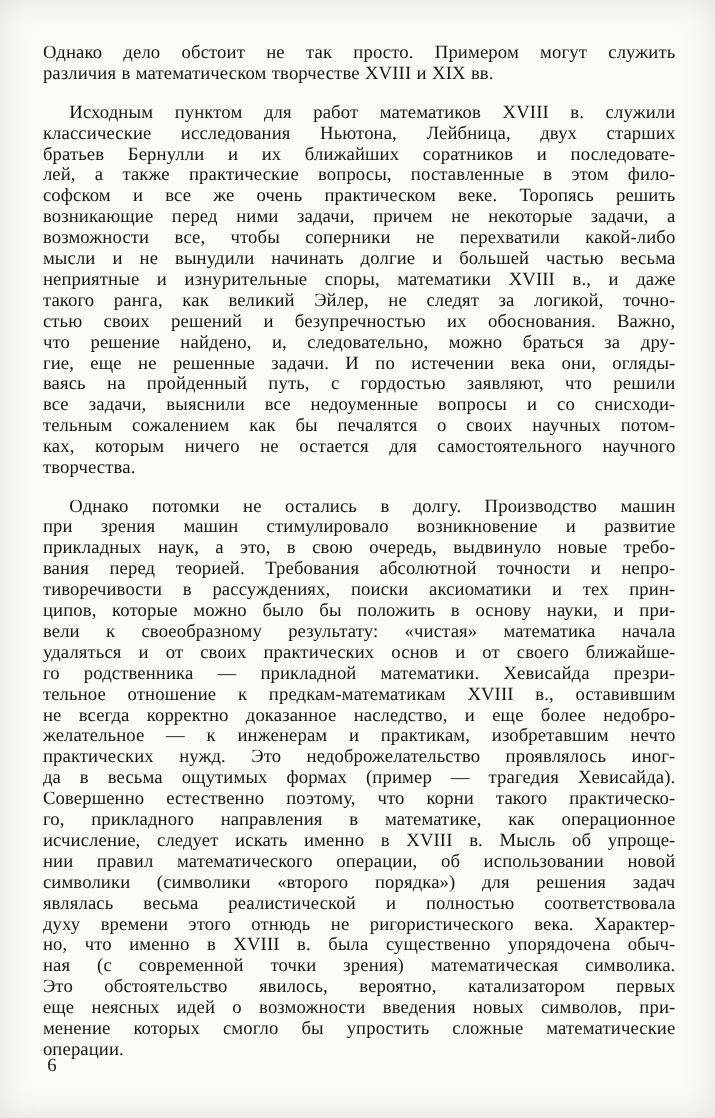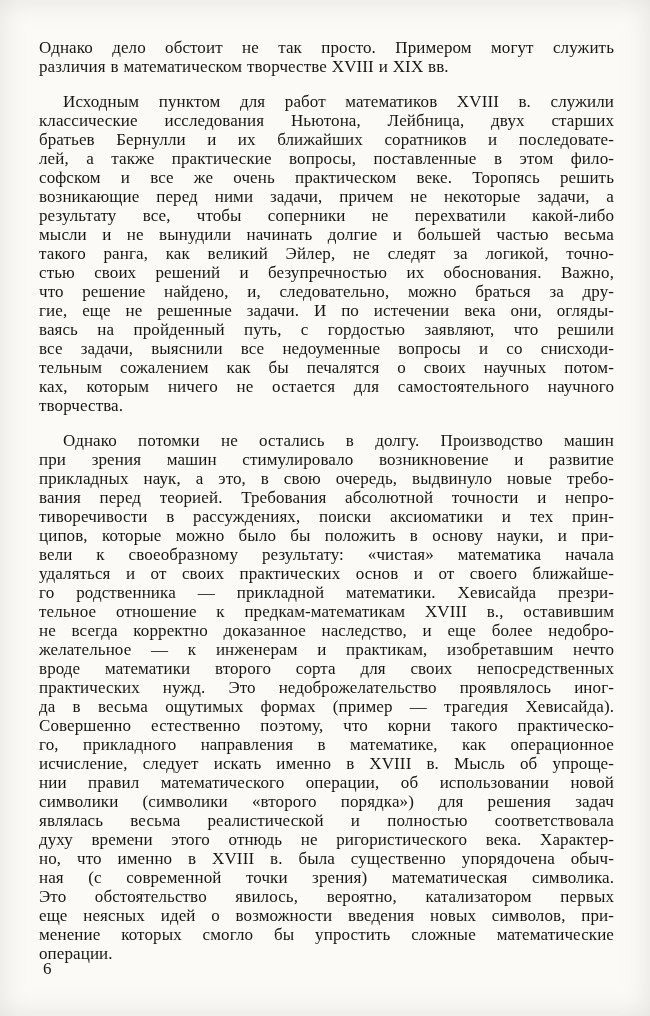--- a/index.html
+++ b/index.html
@@ -67,22 +67,23 @@
         <div class="line">Однако дело обстоит не так просто. Примером могут служить</div>
         <div class="line last">различия в математическом творчестве XVIII и XIX вв.</div>
       </div>
       <div class="paragraph">
         <div class="line indent">Исходным пунктом для работ математиков XVIII в. служили</div>
         <div class="line">классические исследования Ньютона, Лейбница, двух старших</div>
         <div class="line">братьев Бернулли и их ближайших соратников и последовате-</div>
         <div class="line">лей, а также практические вопросы, поставленные в этом фило-</div>
         <div class="line">софском и все же очень практическом веке. Торопясь решить</div>
         <div class="line">возникающие перед ними задачи, причем не некоторые задачи, а</div>
-        <div class="line">результату все, чтобы соперники не перехватили какой-либо</div>
+        <div class="line">возможности все, чтобы соперники не перехватили какой-либо</div>
         <div class="line">мысли и не вынудили начинать долгие и большей частью весьма</div>
+        <div class="line">неприятные и изнурительные споры, математики XVIII в., и даже</div>
         <div class="line">такого ранга, как великий Эйлер, не следят за логикой, точно-</div>
         <div class="line">стью своих решений и безупречностью их обоснования. Важно,</div>
         <div class="line">что решение найдено, и, следовательно, можно браться за дру-</div>
         <div class="line">гие, еще не решенные задачи. И по истечении века они, огляды-</div>
         <div class="line">ваясь на пройденный путь, с гордостью заявляют, что решили</div>
         <div class="line">все задачи, выяснили все недоуменные вопросы и со снисходи-</div>
         <div class="line">тельным сожалением как бы печалятся о своих научных потом-</div>
         <div class="line">ках, которым ничего не остается для самостоятельного научного</div>
         <div class="line last">творчества.</div>
       </div>
@@ -92,21 +93,20 @@
         <div class="line">прикладных наук, а это, в свою очередь, выдвинуло новые требо-</div>
         <div class="line">вания перед теорией. Требования абсолютной точности и непро-</div>
         <div class="line">тиворечивости в рассуждениях, поиски аксиоматики и тех прин-</div>
         <div class="line">ципов, которые можно было бы положить в основу науки, и при-</div>
         <div class="line">вели к своеобразному результату: «чистая» математика начала</div>
         <div class="line">удаляться и от своих практических основ и от своего ближайше-</div>
         <div class="line">го родственника — прикладной математики. Хевисайда презри-</div>
         <div class="line">тельное отношение к предкам-математикам XVIII в., оставившим</div>
         <div class="line">не всегда корректно доказанное наследство, и еще более недобро-</div>
         <div class="line">желательное — к инженерам и практикам, изобретавшим нечто</div>
-        <div class="line">вроде математики второго сорта для своих непосредственных</div>
         <div class="line">практических нужд. Это недоброжелательство проявлялось иног-</div>
         <div class="line">да в весьма ощутимых формах (пример — трагедия Хевисайда).</div>
         <div class="line">Совершенно естественно поэтому, что корни такого практическо-</div>
         <div class="line">го, прикладного направления в математике, как операционное</div>
         <div class="line">исчисление, следует искать именно в XVIII в. Мысль об упроще-</div>
         <div class="line">нии правил математического операции, об использовании новой</div>
         <div class="line">символики (символики «второго порядка») для решения задач</div>
         <div class="line">являлась весьма реалистической и полностью соответствовала</div>
         <div class="line">духу времени этого отнюдь не ригористического века. Характер-</div>
         <div class="line">но, что именно в XVIII в. была существенно упорядочена обыч-</div>

